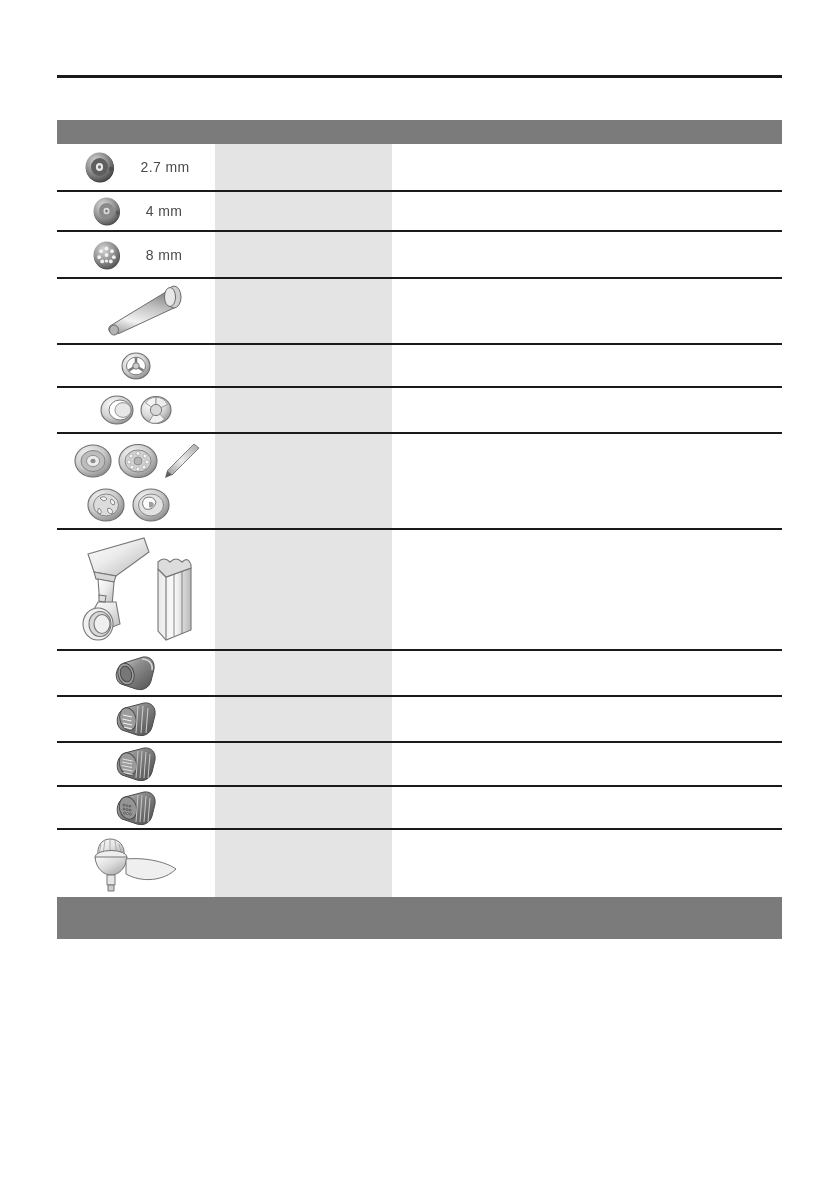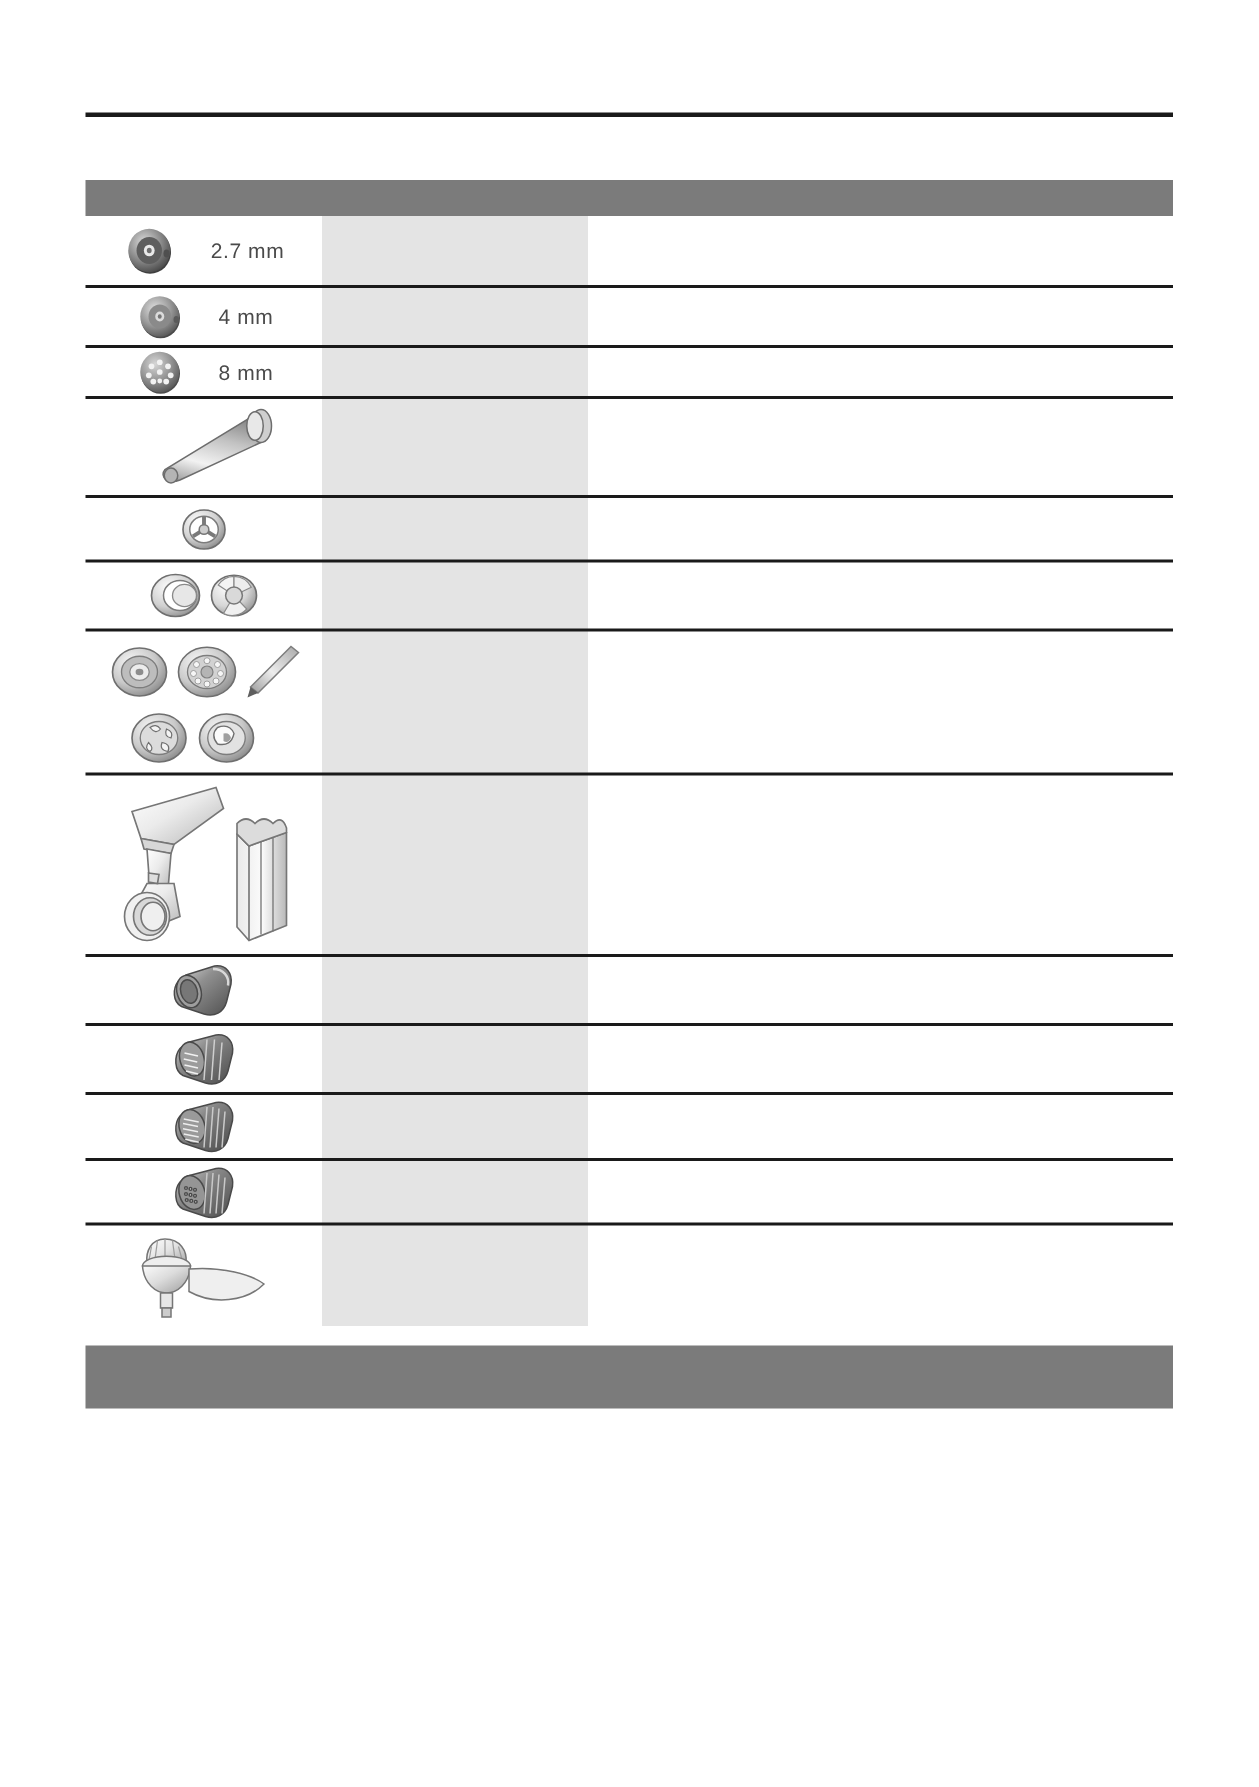--- a/index.html
+++ b/index.html
@@ -201,21 +201,21 @@
                 <ellipse cx="27.5" cy="19" rx="1.8" ry="2.4" fill="#5a5a5a"></ellipse>
               </svg>
             </span>
             <span class="size-label">4 mm</span>
           </div>
         </div>
         <div class="cell-name"></div>
         <div class="cell-desc"></div>
       </div>
 
-      <div class="row" style="height:34px">
+      <div class="row" style="height:47px">
         <div class="cell-img">
           <div class="img-wrap">
             <span class="part">
               <svg width="34" height="34" viewBox="0 0 34 34">
                 <defs>
                   <radialGradient id="gdc" cx="38%" cy="30%" r="72%">
                     <stop offset="0%" stop-color="#d6d6d6"></stop>
                     <stop offset="55%" stop-color="#979797"></stop>
                     <stop offset="100%" stop-color="#5b5b5b"></stop>
                   </radialGradient>

